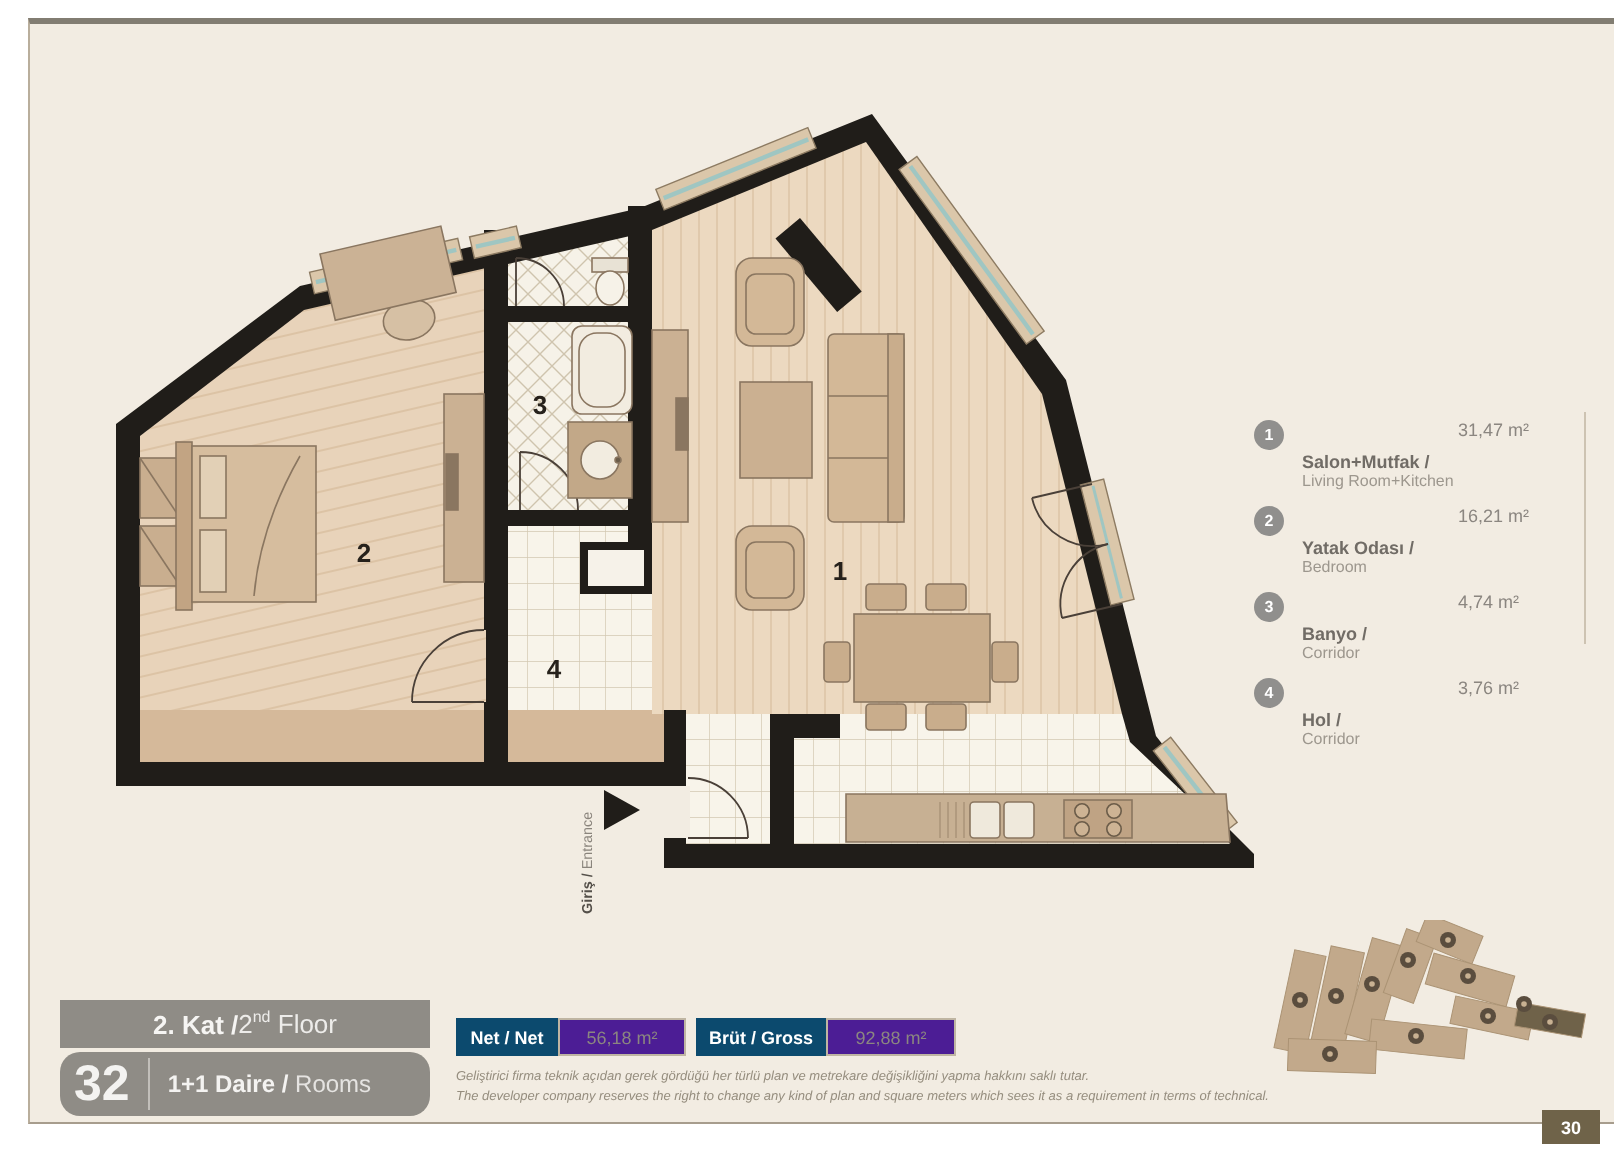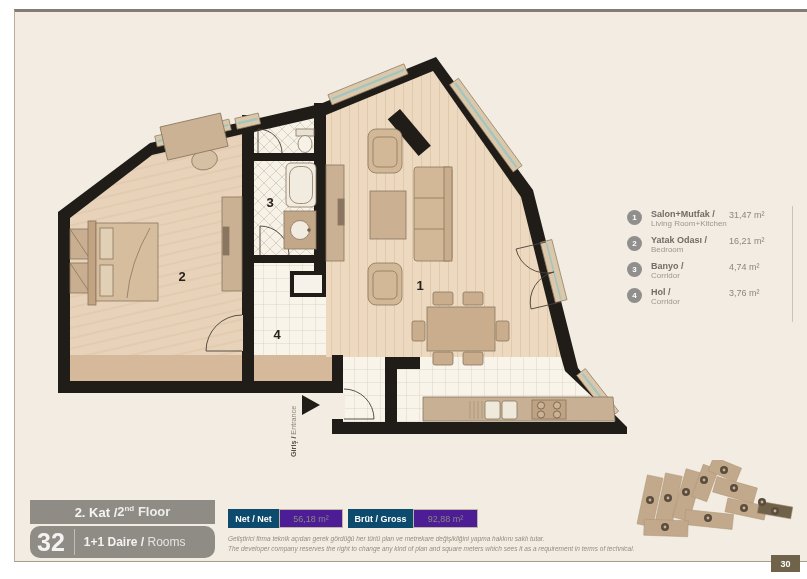--- a/index.html
+++ b/index.html
@@ -7,29 +7,29 @@
           font-family:"Liberation Sans",sans-serif;}
   .page{position:absolute;left:14px;top:9px;width:793px;height:553px;box-sizing:border-box;
         background:#f2ece2;border-top:3px solid #827d72;border-left:1px solid #b9ae9c;
         border-bottom:1px solid #a79d8d;}
   .plan-svg{position:absolute;left:30px;top:45px;}
   
   .legend{position:absolute;left:627px;top:209px;width:170px;}
   .legend-item{display:grid;grid-template-columns:24px 78px 1fr;margin-bottom:6px;}
   .lg-circle{width:15px;height:15px;border-radius:50%;background:#908f8d;color:#fff;
              font-size:8px;font-weight:bold;display:flex;align-items:center;justify-content:center;margin-top:1px;}
-  .lg-title{font-size:9px;line-height:10px;font-weight:bold;color:#716c66;white-space:nowrap;}
+  .lg-title{font-size:9px;line-height:10px;font-weight:bold;color:#716c66;white-space:nowrap;margin-top:17px;}
   .lg-sub{font-size:8px;line-height:10px;color:#9d978e;white-space:nowrap;}
   .lg-area{font-size:9px;color:#8b8680;padding-top:1px;white-space:nowrap;}
   .legend-vline{position:absolute;left:792px;top:206px;width:1px;height:116px;background:#cdc3b2;}
   
   .bar1{position:absolute;left:30px;top:500px;width:185px;height:24px;background:#8f8c86;
         color:#f6f5f3;font-size:13px;font-weight:bold;display:flex;align-items:center;justify-content:center;}
   .bar1 sup{font-size:8px;}
-  .bar1 .en{font-weight:bold;opacity:.92;}
+  .bar1 .en{font-weight:normal;opacity:.92;}
   .bar2{position:absolute;left:30px;top:526px;width:185px;height:32px;background:#8f8c86;
         display:flex;align-items:center;color:#f4f3f1;border-radius:10px;}
   .bar2 .num{font-size:25px;font-weight:bold;padding:0 9px 0 7px;line-height:32px;}
   .bar2 .divider{width:1px;height:26px;background:#c2bfba;}
   .bar2 .unit{font-size:12px;font-weight:bold;padding-left:9px;white-space:nowrap;}
   .bar2 .unit .en{font-weight:normal;opacity:.85;}
   
   .m-label{position:absolute;top:509px;height:19px;background:#0c4a6e;color:#fff;
            font-size:9px;font-weight:bold;display:flex;align-items:center;justify-content:center;box-sizing:border-box;}
   .m-value{position:absolute;top:509px;height:19px;background:#4c1d95;border:1px solid #bfb5a2;

